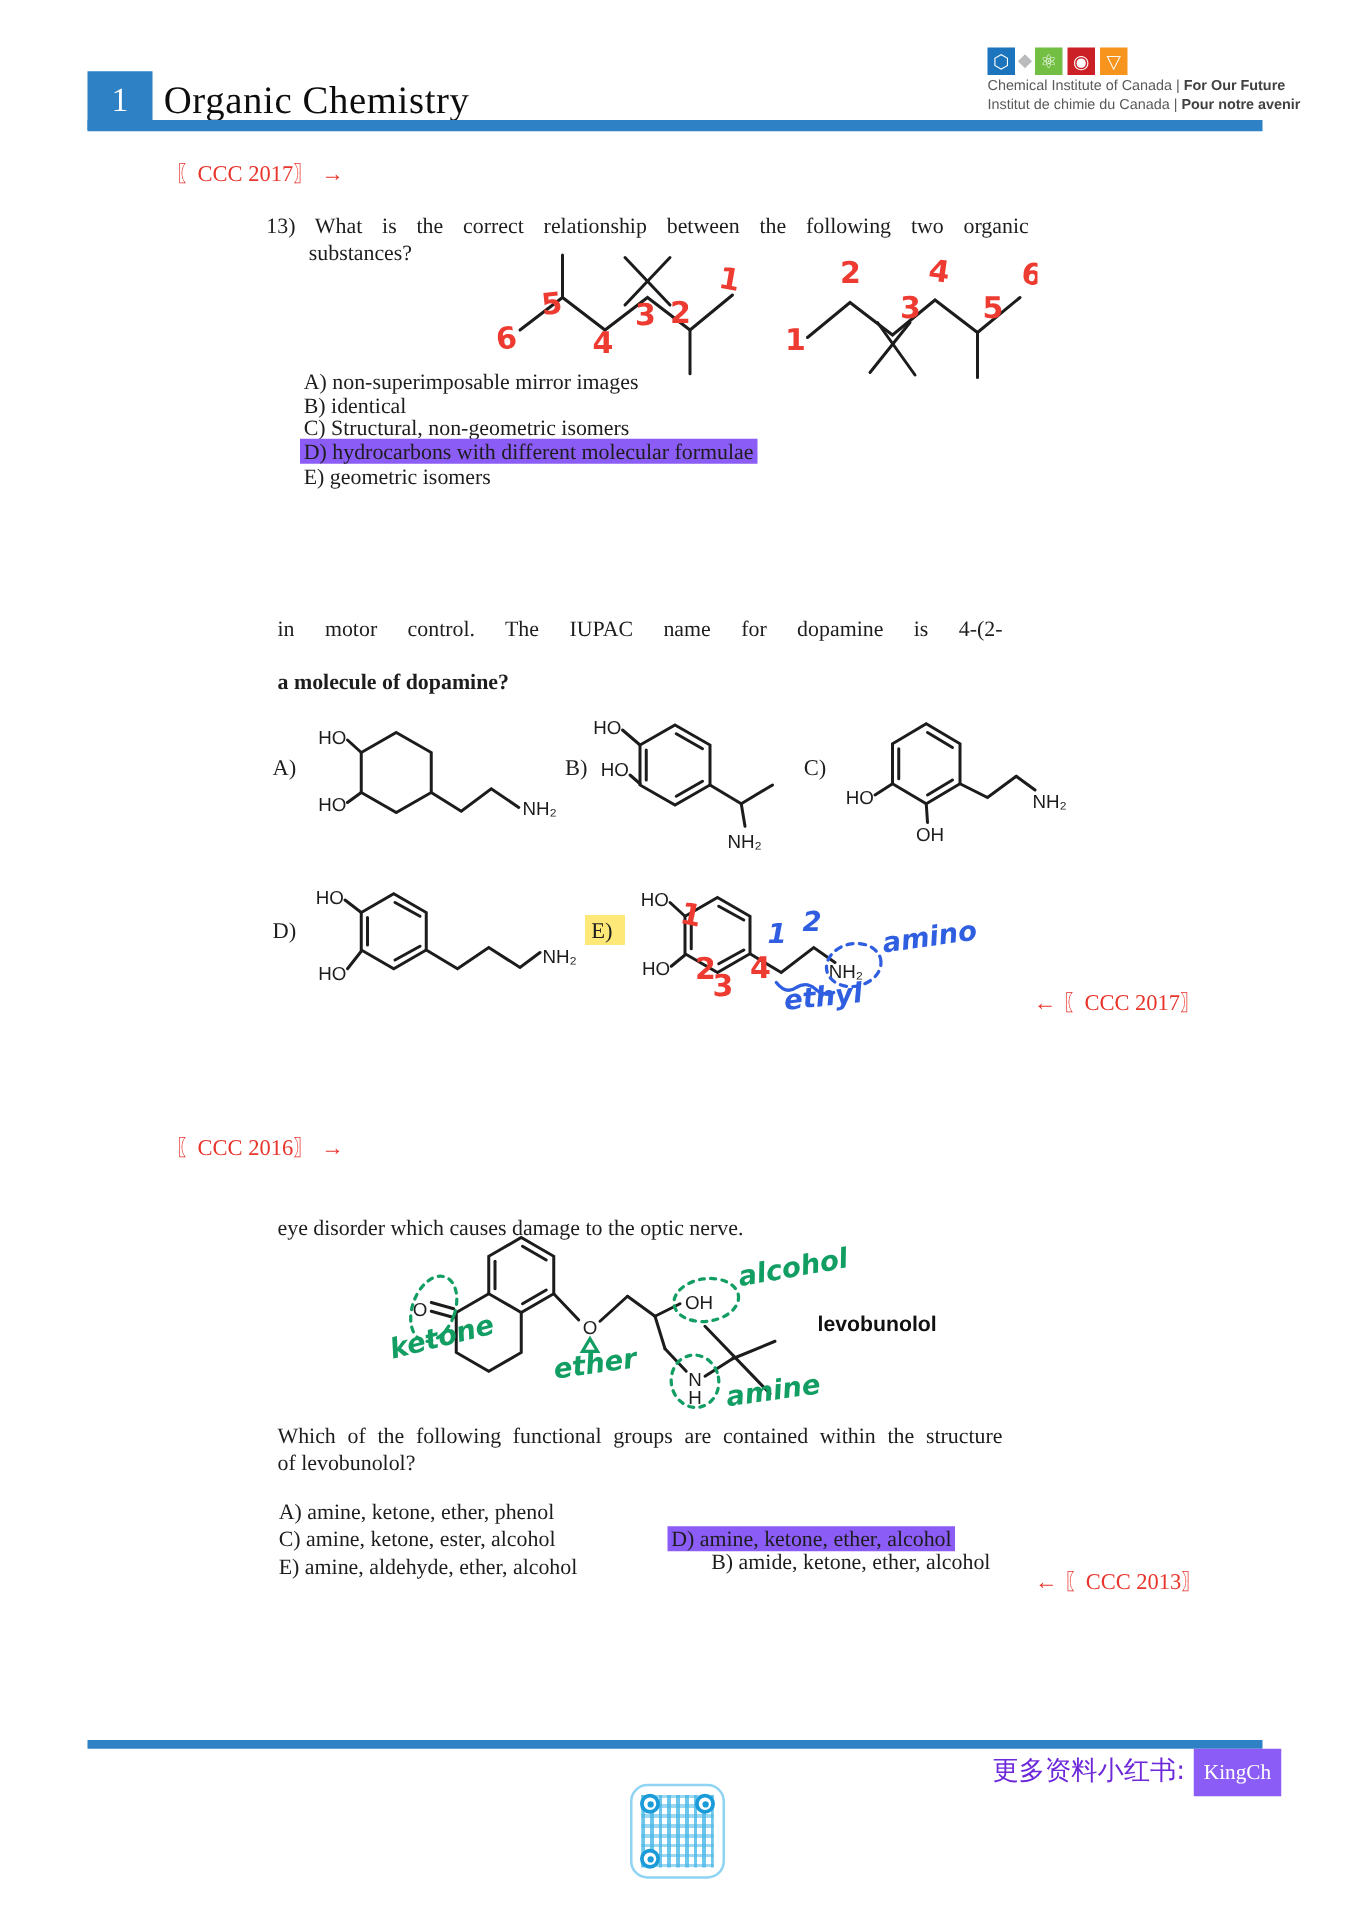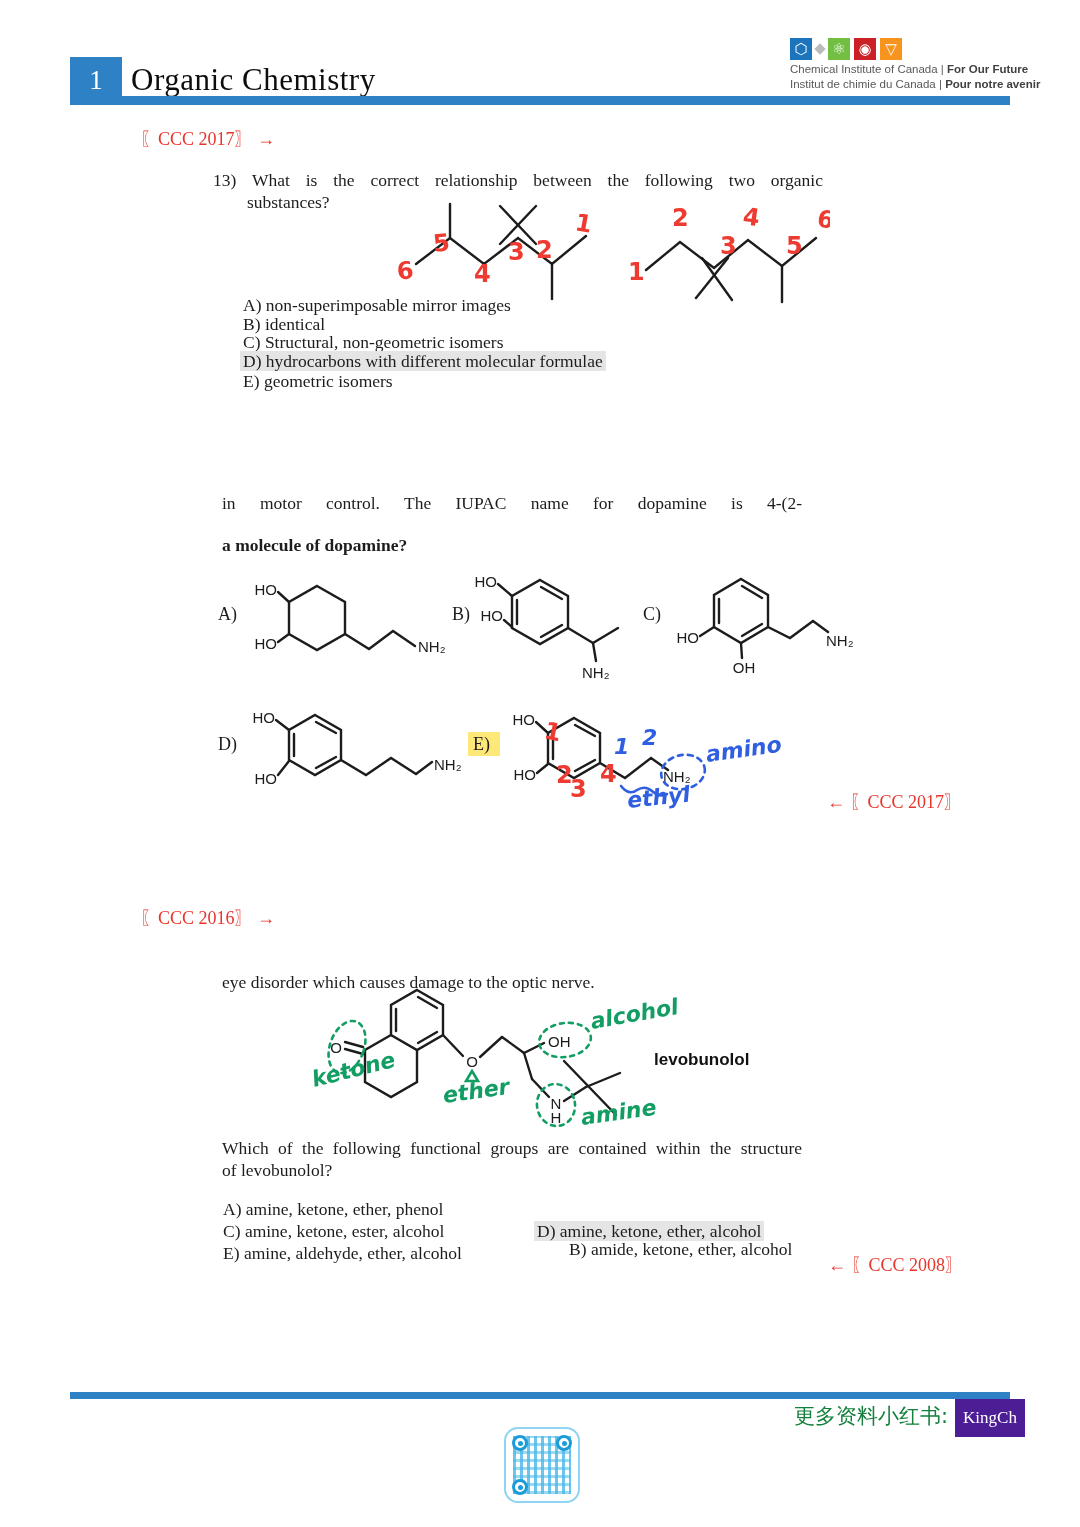--- a/index.html
+++ b/index.html
@@ -3,21 +3,21 @@
 <meta charset="utf-8">
 <style>
   html,body{margin:0;padding:0;background:#ffffff;}
   #page{position:relative;width:1080px;height:1527px;background:#fff;overflow:hidden;
         font-family:"Liberation Serif",serif;color:#1d1d1d;}
   .abs{position:absolute;}
   .serif{font-family:"Liberation Serif",serif;}
   .sans{font-family:"Liberation Sans",sans-serif;}
   .body-text{font-size:17.5px;line-height:21px;color:#1d1d1d;}
   .just{text-align:justify;text-align-last:justify;}
-  .hl{background:#e5e5e5;padding:0 3px;}
+  .hl{background:#8b5cf6;padding:0 3px;}
   
   .pagenum-box{left:70px;top:57px;width:52px;height:47px;background:#2e81c4;
                color:#fff;font-size:27px;text-align:center;line-height:47px;}
   .title{left:131px;top:62px;font-size:31px;color:#0d0d0d;letter-spacing:.5px;}
   .header-bar{left:70px;top:96px;width:940px;height:9px;background:#2e81c4;}
   .logo-row{left:790px;top:37px;height:24px;display:flex;align-items:center;gap:4px;}
   .logo-sq{width:22px;height:22px;display:inline-flex;align-items:center;justify-content:center;
            color:#fff;font-size:15px;}
   .logo-diamond{width:8px;height:8px;background:#b9bbbd;transform:rotate(45deg);}
   .logo-text{font-size:11.5px;line-height:15px;color:#58595b;}
@@ -31,23 +31,23 @@
   .atom{font-family:"Liberation Sans",sans-serif;font-size:15px;fill:#1c1c1c;}
   .slabel{font-family:"Liberation Serif",serif;font-size:18px;fill:#1d1d1d;}
   .hw-red{font-family:"DejaVu Sans",sans-serif;font-weight:bold;font-size:24px;fill:#ee3b31;}
   .hw-blue{font-family:"DejaVu Sans",sans-serif;font-weight:bold;font-style:italic;font-size:22px;fill:#2f5fe0;}
   .hw-green{font-family:"DejaVu Sans",sans-serif;font-weight:bold;font-style:italic;font-size:22px;fill:#129e63;}
   .ink-blue{stroke:#2f5fe0;stroke-width:2.6;fill:none;stroke-linecap:round;}
   .ink-green{stroke:#129e63;stroke-width:2.6;fill:none;stroke-linecap:round;}
   .molname{font-family:"Liberation Sans",sans-serif;font-weight:bold;font-size:17px;fill:#111;}
   
   .footer-bar{left:70px;top:1392px;width:940px;height:7px;background:#2e81c4;}
-  .promo{left:700px;top:1402px;width:248px;text-align:right;font-size:21px;color:#15803d;
+  .promo{left:700px;top:1402px;width:248px;text-align:right;font-size:21px;color:#6d28d9;
          font-family:"DejaVu Sans",sans-serif;}
-  .brand-box{left:955px;top:1399px;width:70px;height:38px;background:#4c1d95;color:#fff;
+  .brand-box{left:955px;top:1399px;width:70px;height:38px;background:#8b5cf6;color:#fff;
              font-size:17px;text-align:center;line-height:38px;font-family:"Liberation Serif",serif;}
   .qr{left:504px;top:1427px;width:72px;height:72px;border:2px solid #8fd4f2;border-radius:14px;
       background:#fff;}
   .qr-noise{position:absolute;left:7px;top:7px;width:58px;height:58px;opacity:.85;
     background-image:
       repeating-linear-gradient(90deg, rgba(41,171,226,.8) 0 3px, transparent 3px 7px),
       repeating-linear-gradient(0deg, rgba(41,171,226,.55) 0 3px, transparent 3px 8px);}
   .qr-finder{position:absolute;width:10px;height:10px;border:3px solid #1b9cd8;border-radius:50%;
              background:#fff;}
   .qr-finder::after{content:"";position:absolute;left:2.5px;top:2.5px;width:5px;height:5px;
@@ -245,21 +245,21 @@
 
   <div class="abs body-text just serif" style="left:222px;top:1138px;width:580px;">Which of the following functional groups are contained within the structure</div>
   <div class="abs body-text serif" style="left:222px;top:1160px;">of levobunolol?</div>
 
   <div class="abs opt serif" style="left:223px;top:1200px;">A) amine, ketone, ether, phenol</div>
   <div class="abs opt serif" style="left:223px;top:1222px;">C) amine, ketone, ester, alcohol</div>
   <div class="abs opt serif" style="left:223px;top:1244px;">E) amine, aldehyde, ether, alcohol</div>
   <div class="abs opt serif" style="left:537px;top:1240px;margin-left:32px;">B) amide, ketone, ether, alcohol</div>
   <div class="abs opt serif" style="left:534px;top:1222px;"><span class="hl">D) amine, ketone, ether, alcohol</span></div>
 
-  <div class="abs marker serif" style="left:828px;top:1253px;">← 〖CCC 2008〗</div>
+  <div class="abs marker serif" style="left:828px;top:1253px;">← 〖CCC 2013〗</div>
 
   <div class="abs footer-bar"></div>
   <div class="abs promo">更多资料小红书:</div>
   <div class="abs brand-box">KingCh</div>
 
   <div class="abs qr">
     <div class="qr-noise"></div>
     <div class="qr-finder" style="left:6px;top:6px;"></div>
     <div class="qr-finder" style="right:6px;top:6px;"></div>
     <div class="qr-finder" style="left:6px;bottom:6px;"></div>

